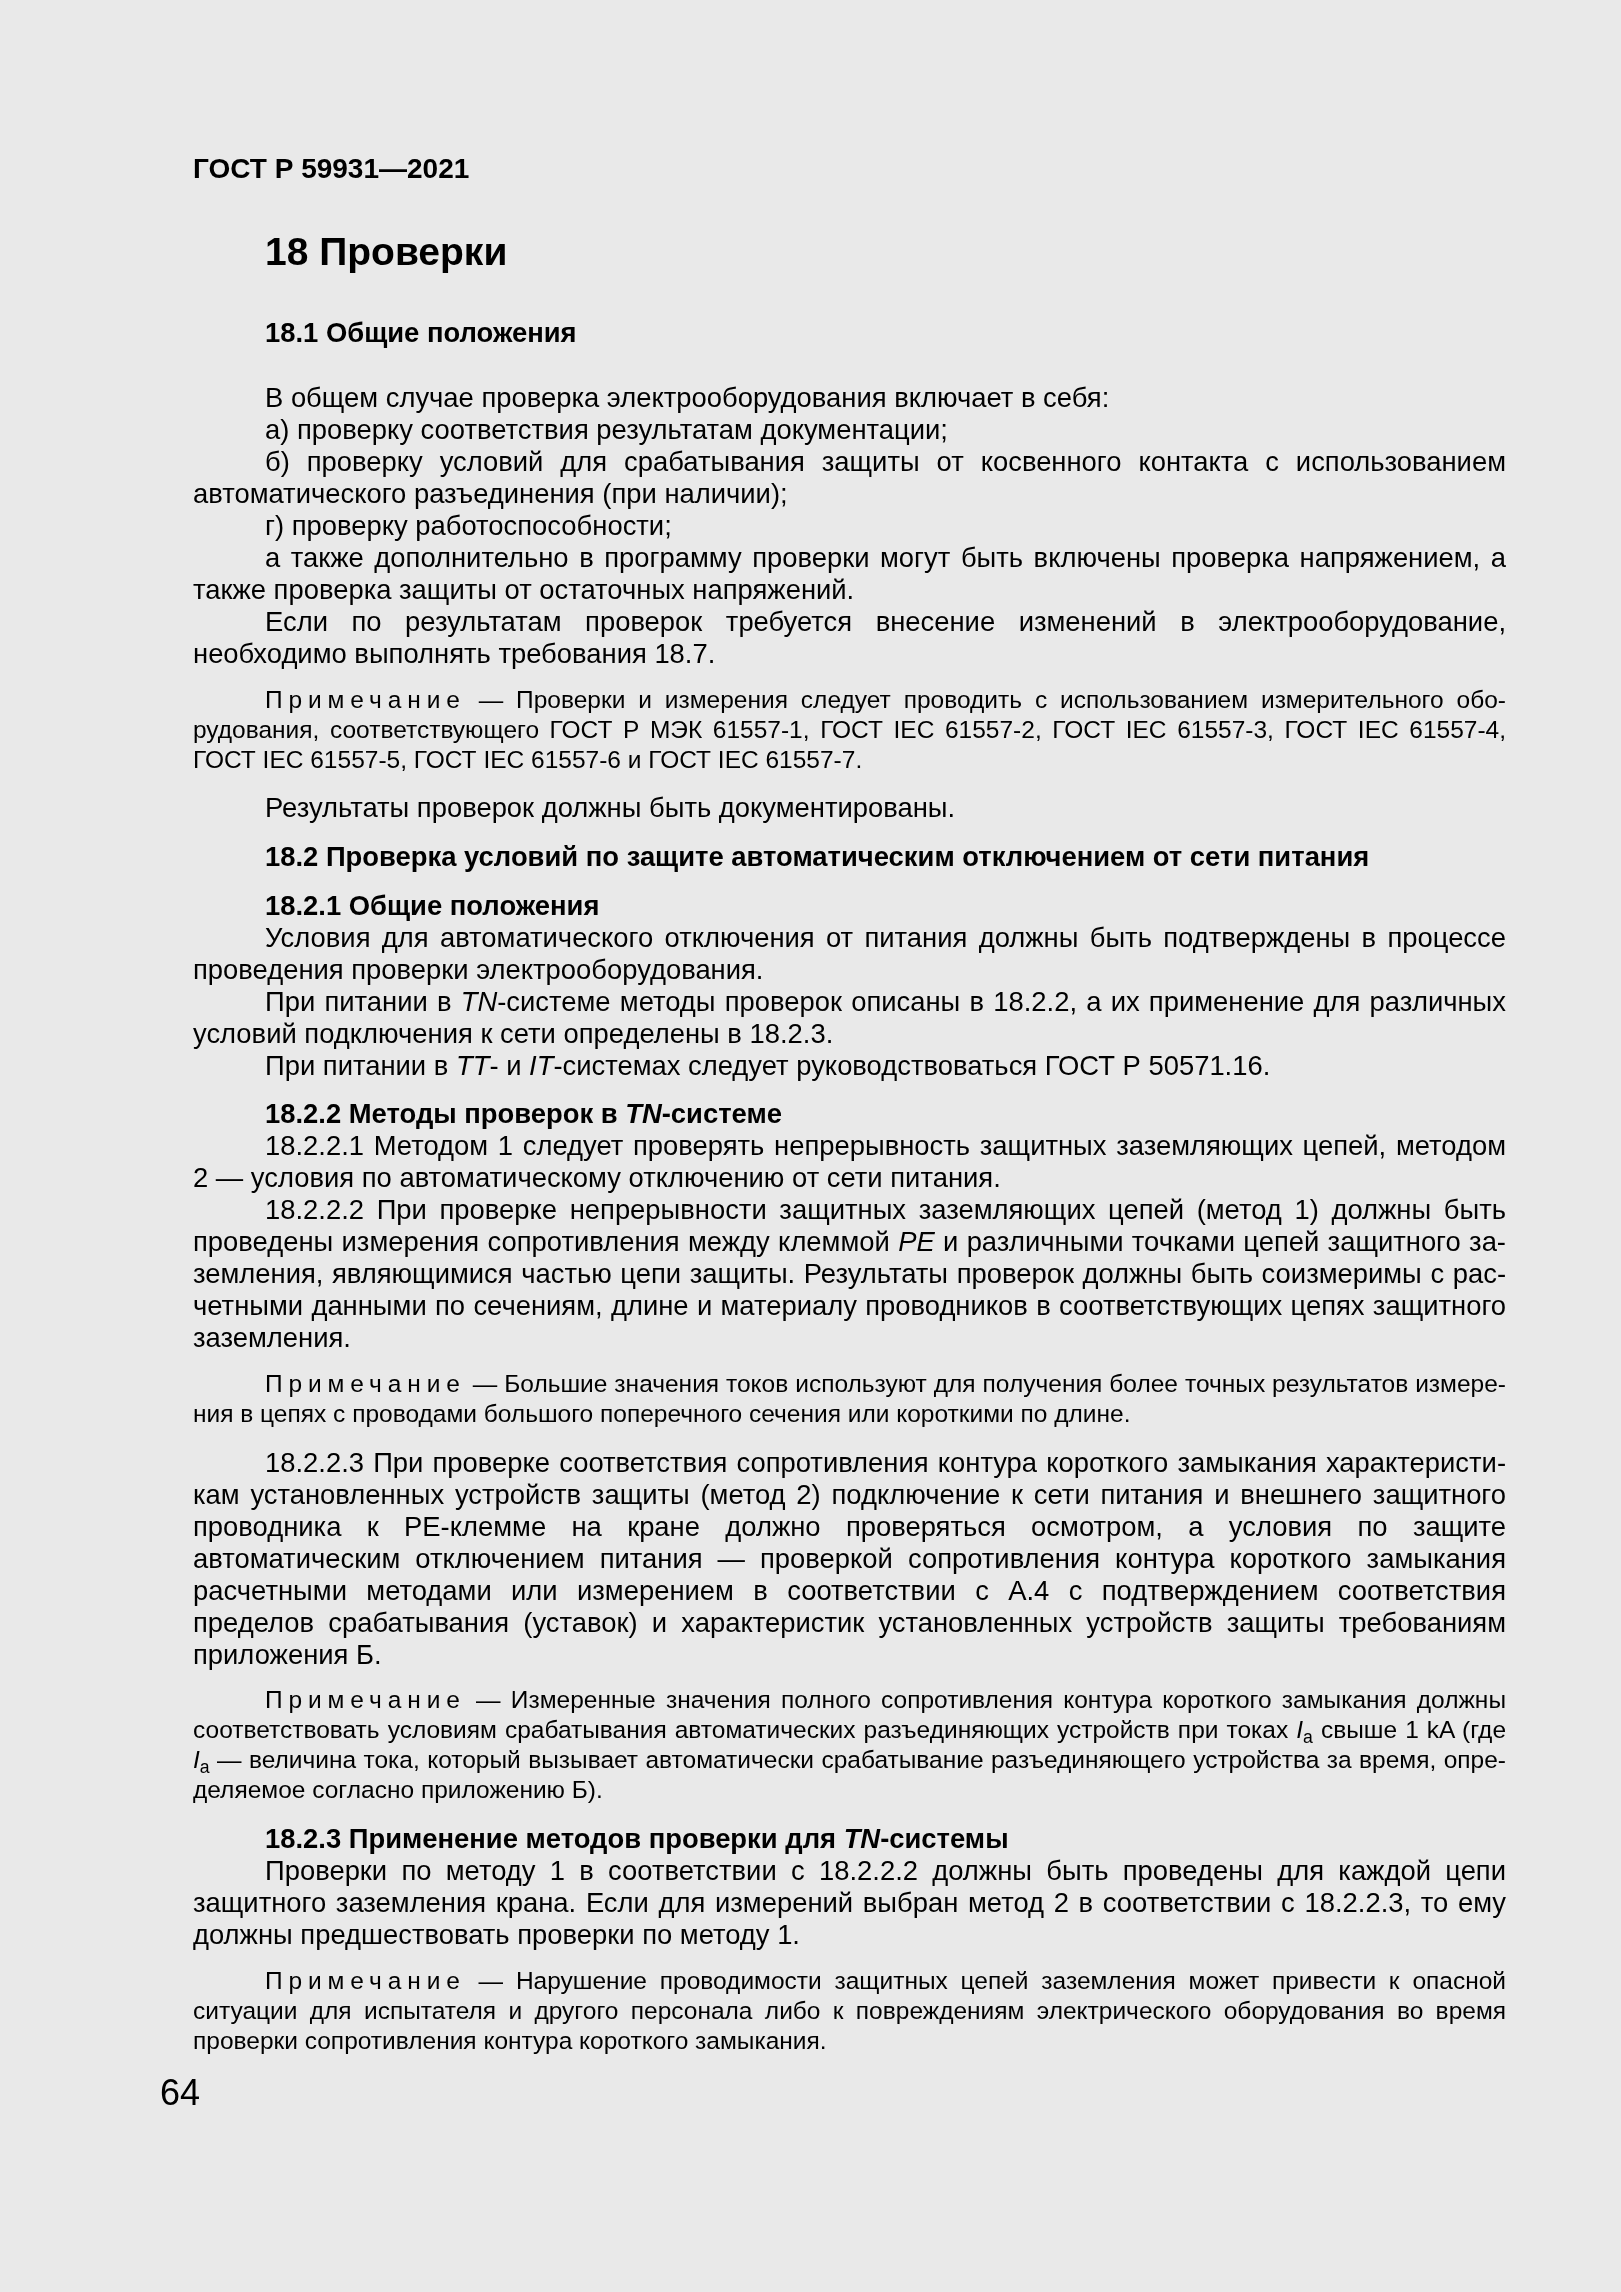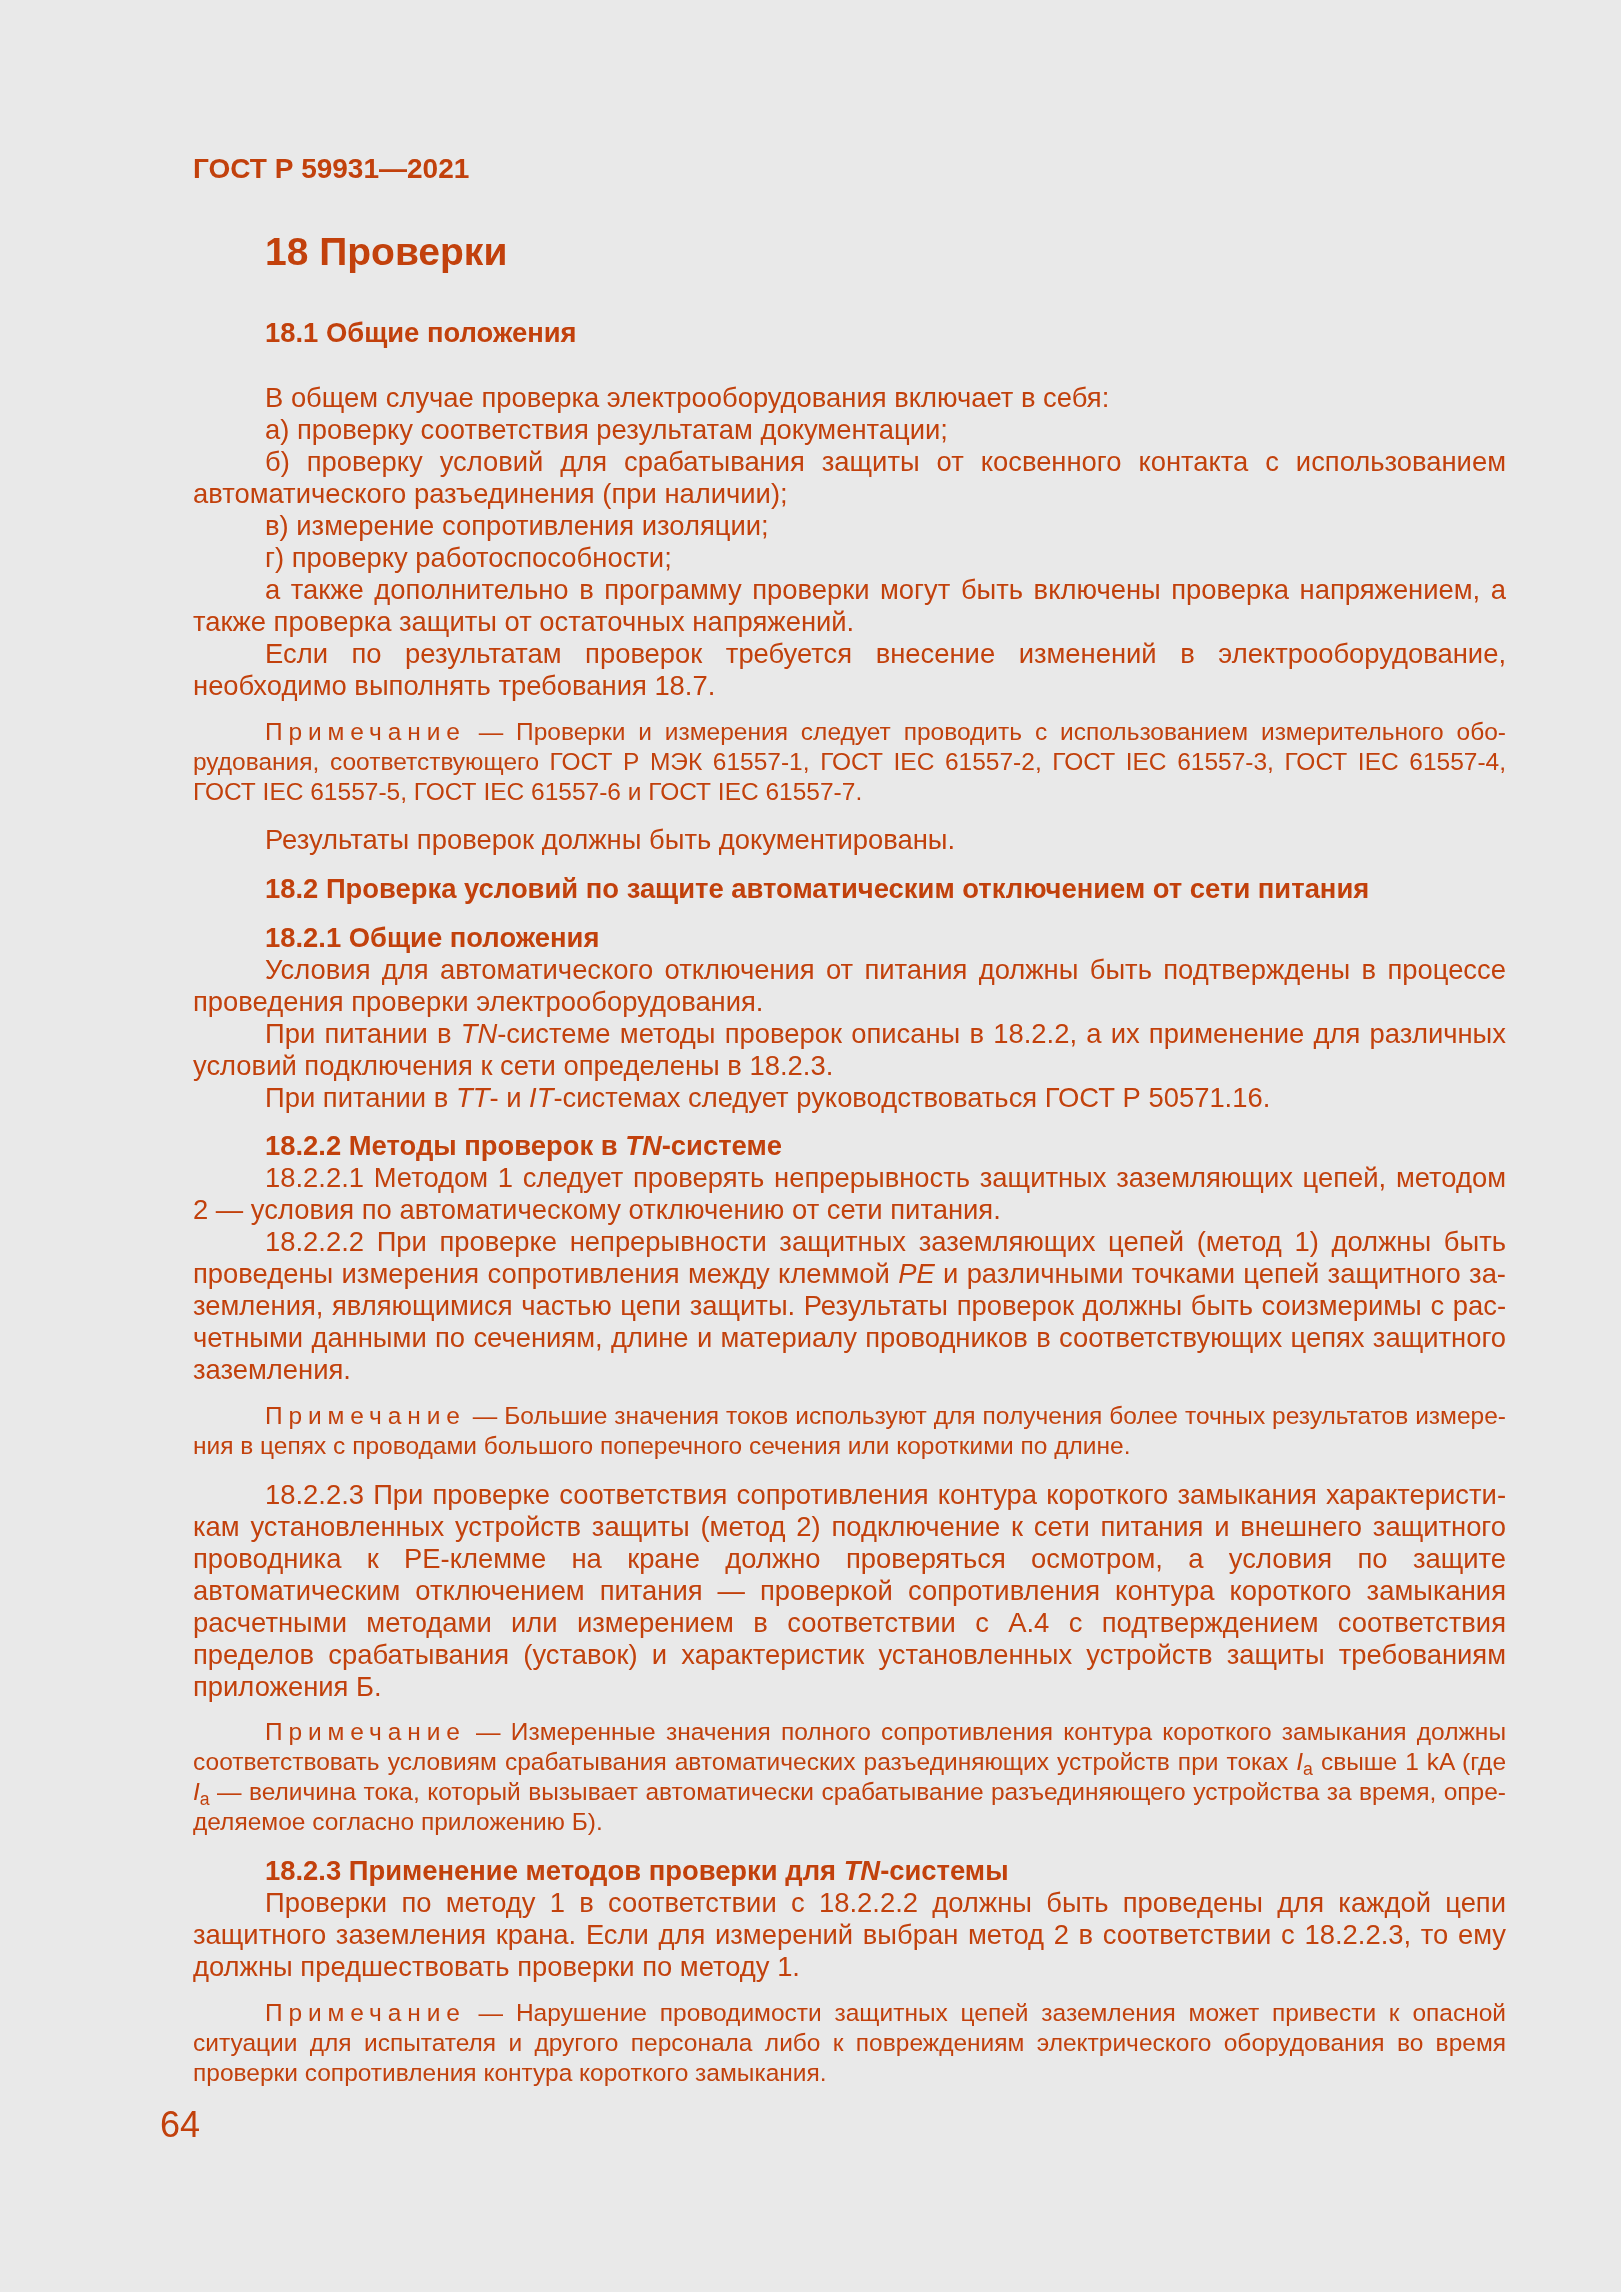--- a/index.html
+++ b/index.html
@@ -66,30 +66,29 @@
   }
   .page-number {
     font-size: 36px;
     line-height: 32px;
     margin: 21.6px 0 0 -33px;
   }
 </style>
 </head>
 <body>
 
-<div class="page" style="background: rgb(233, 233, 233); color: #c2410c;">
+<div class="page" style="background: rgb(233, 233, 233); color: #000000;">
   <div class="running-header">ГОСТ Р 59931—2021</div>
 
   <div id="document-body">
       <div class="block h1">18 Проверки</div>
       <div class="block h2">18.1 Общие положения</div>
       <div class="block p">В общем случае проверка электрооборудования включает в себя:</div>
       <div class="block p">а) проверку соответствия результатам документации;</div>
       <div class="block p">б) проверку условий для срабатывания защиты от косвенного контакта с использованием автома­тического разъединения (при наличии);</div>
-      <div class="block p">в) измерение сопротивления изоляции;</div>
       <div class="block p">г) проверку работоспособности;</div>
       <div class="block p">а также дополнительно в программу проверки могут быть включены проверка напряжением, а также проверка защиты от остаточных напряжений.</div>
       <div class="block p">Если по результатам проверок требуется внесение изменений в электрооборудование, необходи­мо выполнять требования 18.7.</div>
       <div class="block note"><span class="note-label">Примечание</span> — Проверки и измерения следует проводить с использованием измерительного обо­рудования, соответствующего ГОСТ Р МЭК 61557-1, ГОСТ IEC 61557-2, ГОСТ IEC 61557-3, ГОСТ IEC 61557-4, ГОСТ IEC 61557-5, ГОСТ IEC 61557-6 и ГОСТ IEC 61557-7.</div>
       <div class="block p">Результаты проверок должны быть документированы.</div>
       <div class="block h3">18.2 Проверка условий по защите автоматическим отключением от сети питания</div>
       <div class="block h3">18.2.1 Общие положения</div>
       <div class="block p">Условия для автоматического отключения от питания должны быть подтверждены в процессе про­ведения проверки электрооборудования.</div>
       <div class="block p">При питании в <i>TN</i>-системе методы проверок описаны в 18.2.2, а их применение для различных условий подключения к сети определены в 18.2.3.</div>
       <div class="block p">При питании в <i>TT</i>- и <i>IT</i>-системах следует руководствоваться ГОСТ Р 50571.16.</div>

